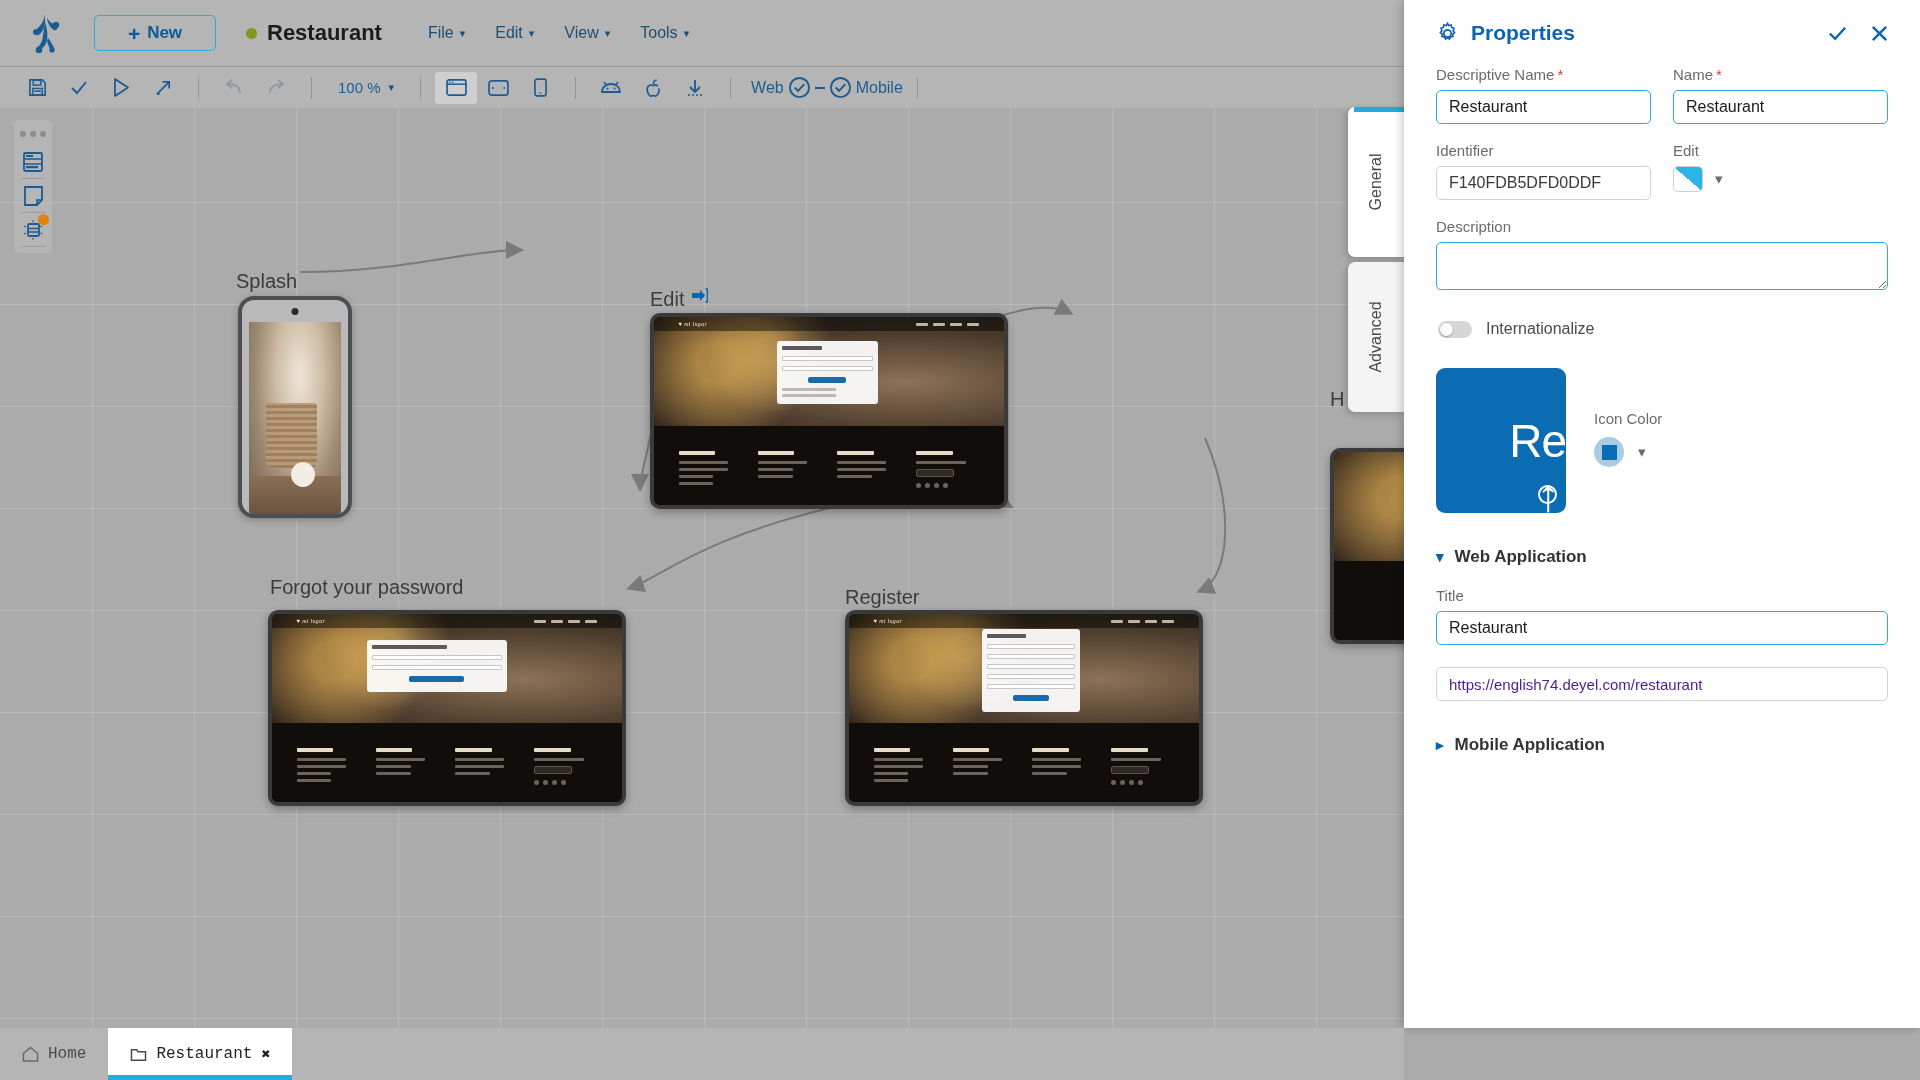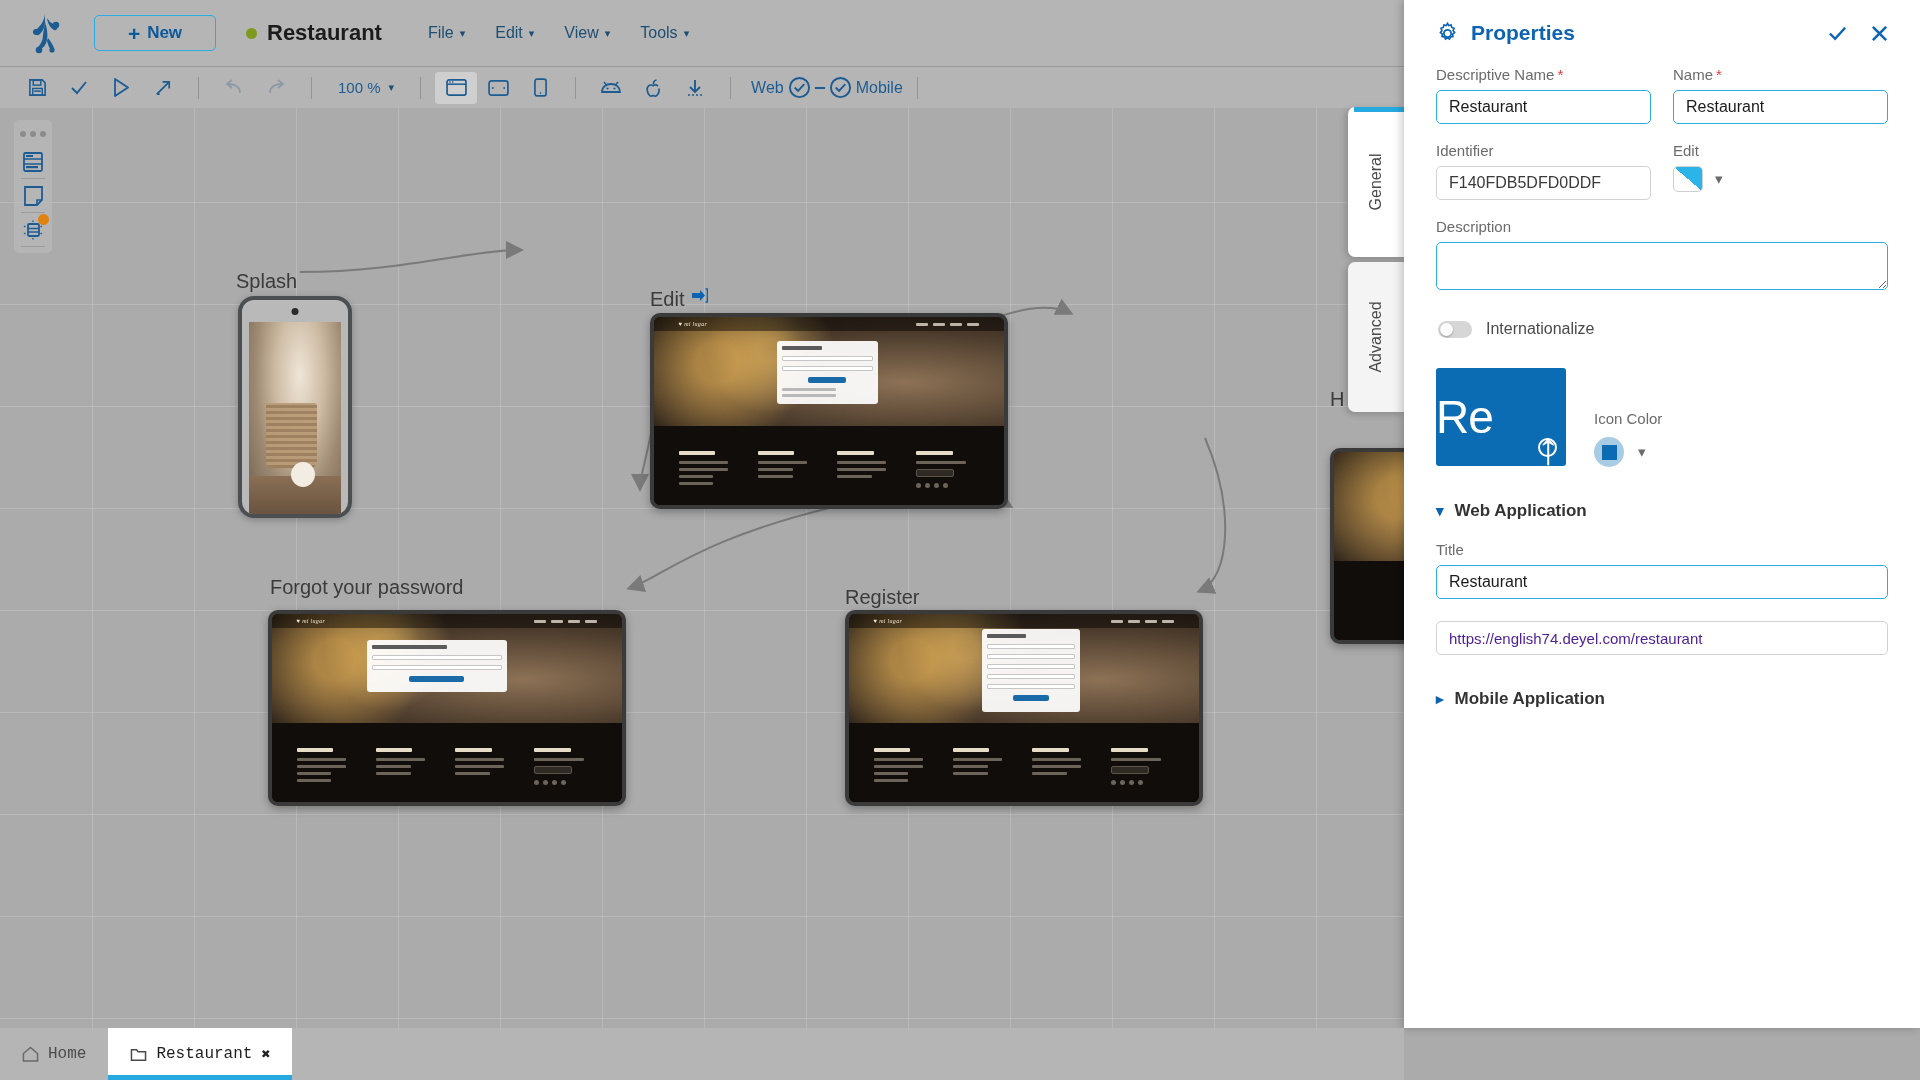--- a/index.html
+++ b/index.html
@@ -208,22 +208,22 @@
     position: relative; cursor: pointer;
   }
   .toggle .knob {
     position: absolute; top: 2px; left: 2px; width: 13px; height: 13px;
     border-radius: 50%; background: #fbfbfb; box-shadow: 0 1px 2px rgba(0,0,0,.3);
   }
   .toggle-label { font-size: 16px; color: #4a4a4a; }
 
   .icon-zone { display: flex; align-items: flex-start; gap: 28px; margin-top: 30px; }
   .icon-tile {
-    width: 130px; height: 98px; border-radius: 3px; background: #0b6cb4;
-    display: flex; align-items: center; justify-content: flex-start;
+    width: 130px; height: 145px; border-radius: 9px; background: #0b6cb4;
+    display: flex; align-items: center; justify-content: flex-end;
     position: relative; cursor: pointer;
   }
   .icon-tile span { color: #fff; font-size: 46px; font-weight: normal; letter-spacing: -1px; }
   .icon-upload {
     position: absolute; right: 9px; bottom: 9px; width: 19px; height: 19px;
     border-radius: 50%; border: 2px solid #fff; color: #fff;
     display:flex; align-items:center; justify-content:center; font-size: 12px; line-height: 1;
   }
   .icon-color-block { padding-top: 42px; }
   .icon-color-label { font-size: 15px; color: #6b6b6b; margin-bottom: 10px; }

